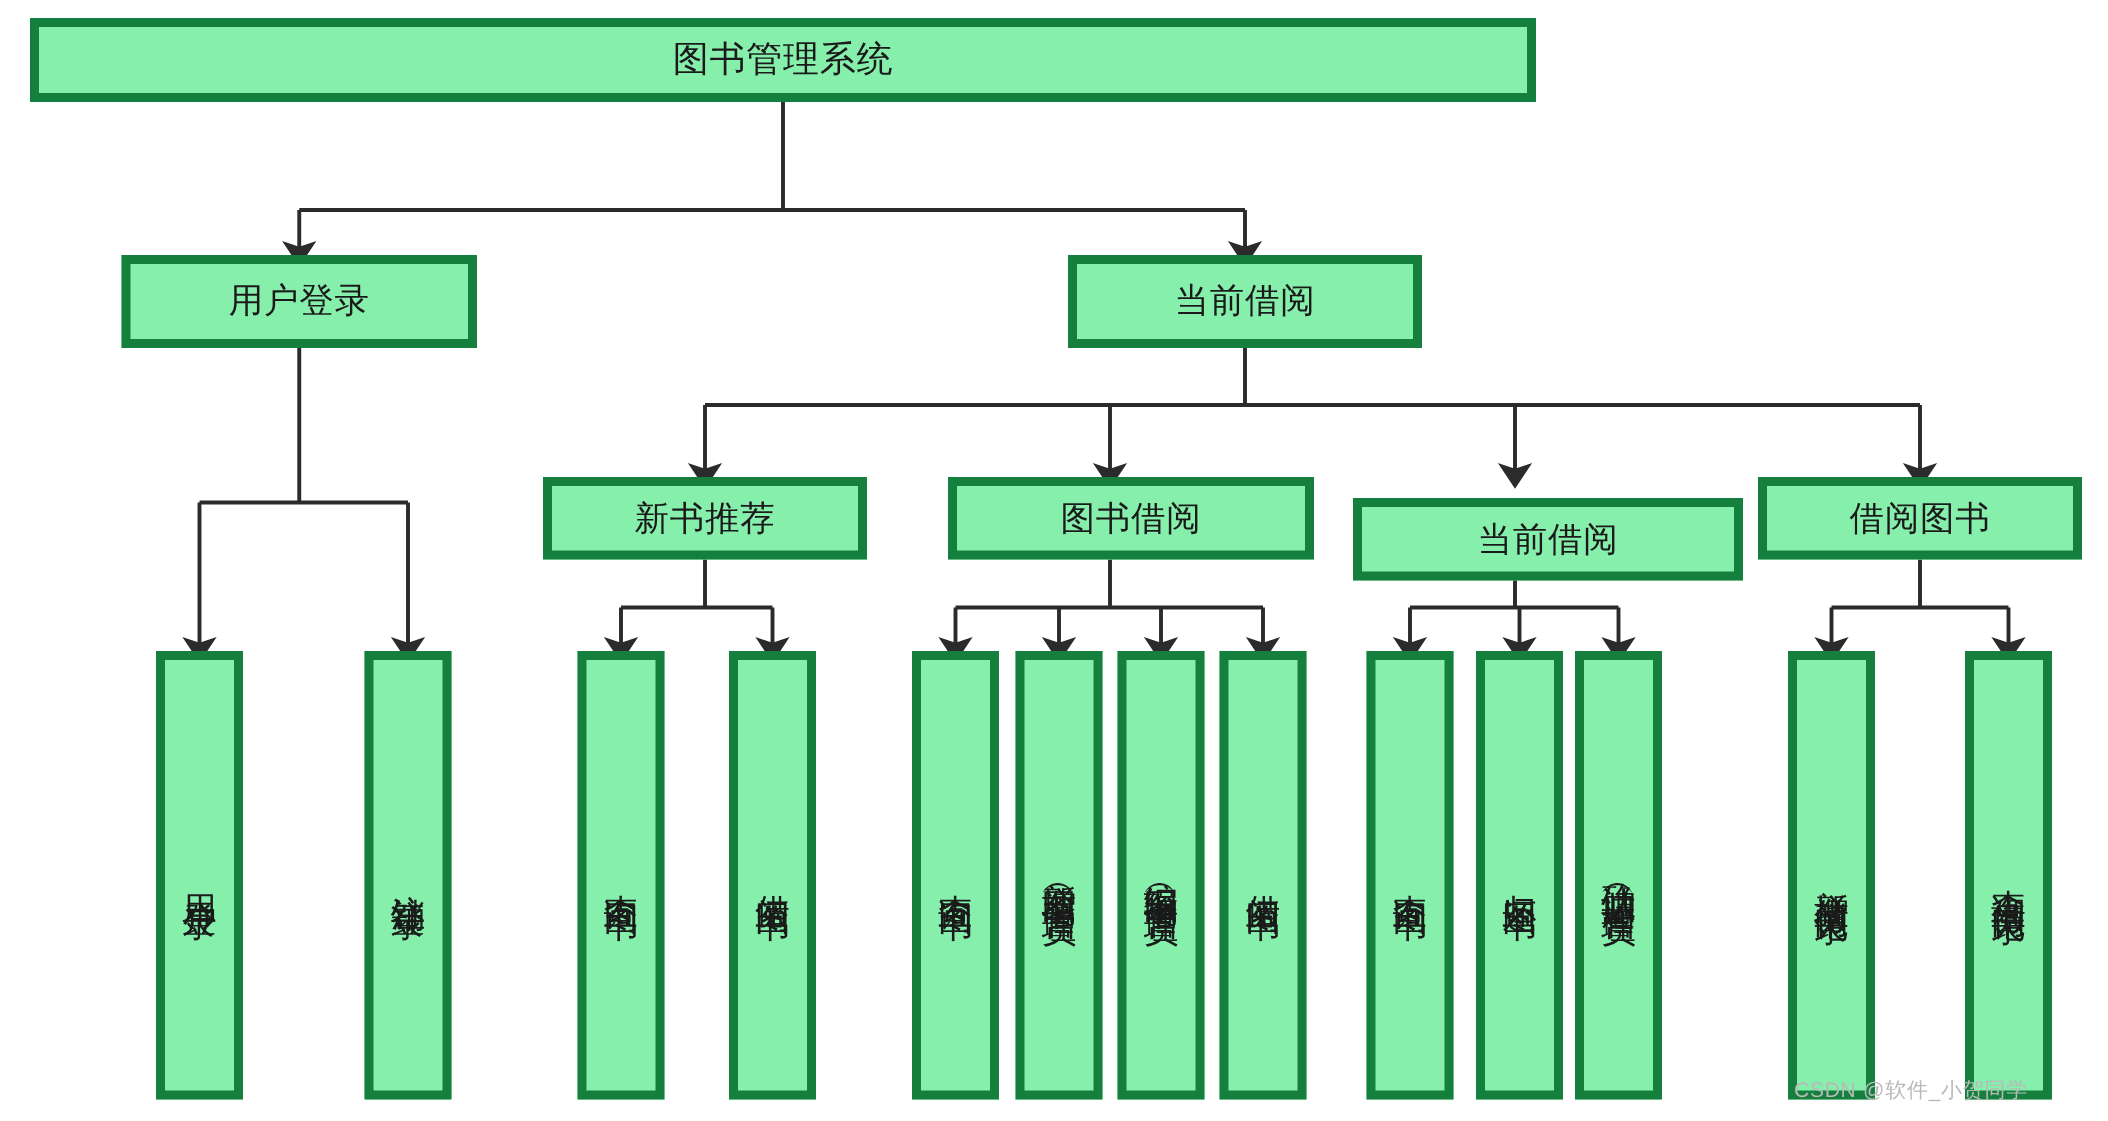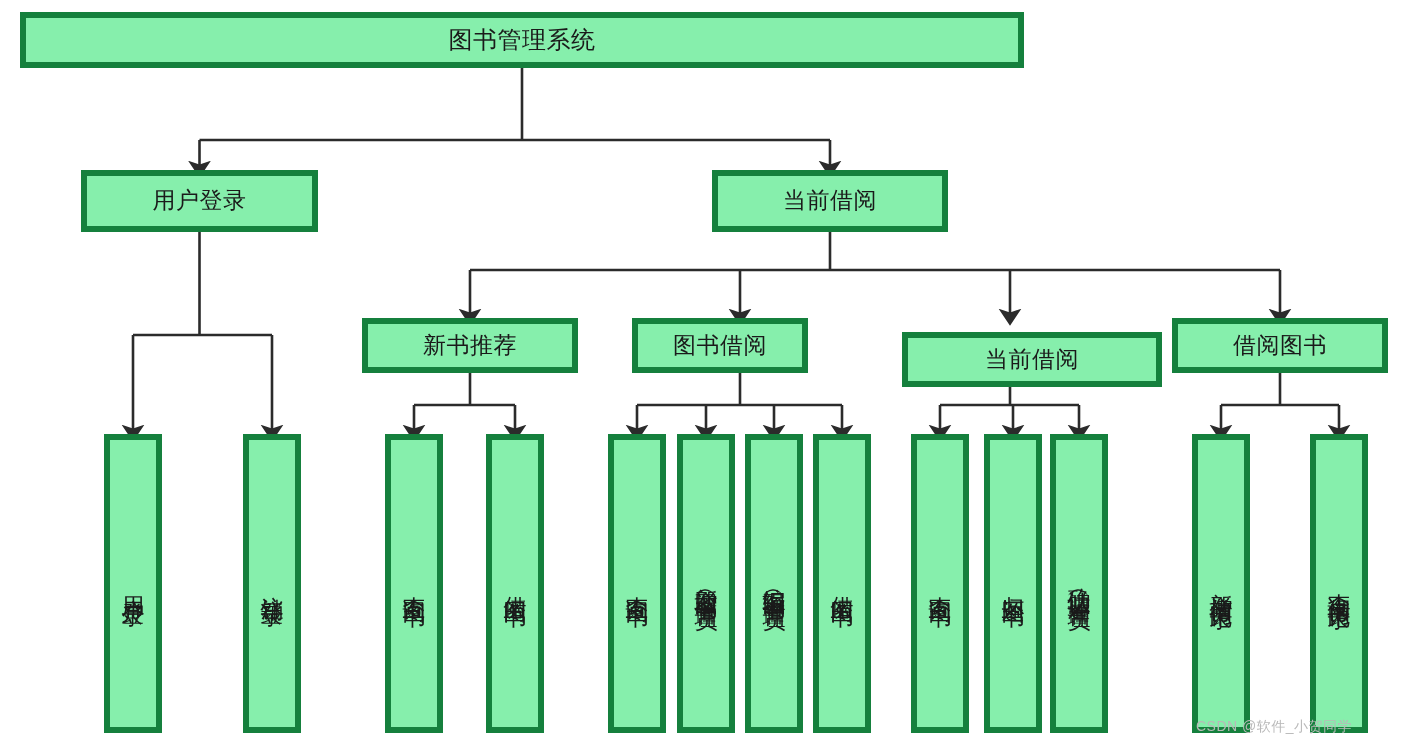--- a/index.html
+++ b/index.html
@@ -125,21 +125,21 @@
       </div>
       <div class="node horizontal" style="left: 81px; top: 170px; width: 237px; height: 62px;">
         <span class="label">用户登录</span>
       </div>
       <div class="node horizontal" style="left: 712px; top: 170px; width: 236px; height: 62px;">
         <span class="label">当前借阅</span>
       </div>
       <div class="node horizontal" style="left: 362px; top: 318px; width: 216px; height: 55px;">
         <span class="label">新书推荐</span>
       </div>
-      <div class="node horizontal" style="left: 632px; top: 318px; width: 176px; height: 55px;">
+      <div class="node horizontal" style="left: 632px; top: 318px; width: 244px; height: 55px;">
         <span class="label">图书借阅</span>
       </div>
       <div class="node horizontal" style="left: 902px; top: 332px; width: 260px; height: 55px;">
         <span class="label">当前借阅</span>
       </div>
       <div class="node horizontal" style="left: 1172px; top: 318px; width: 216px; height: 55px;">
         <span class="label">借阅图书</span>
       </div>
       <div class="node vertical" style="left: 104px; top: 434px; width: 58px; height: 299px;">
         <span class="label">用户登录</span>

